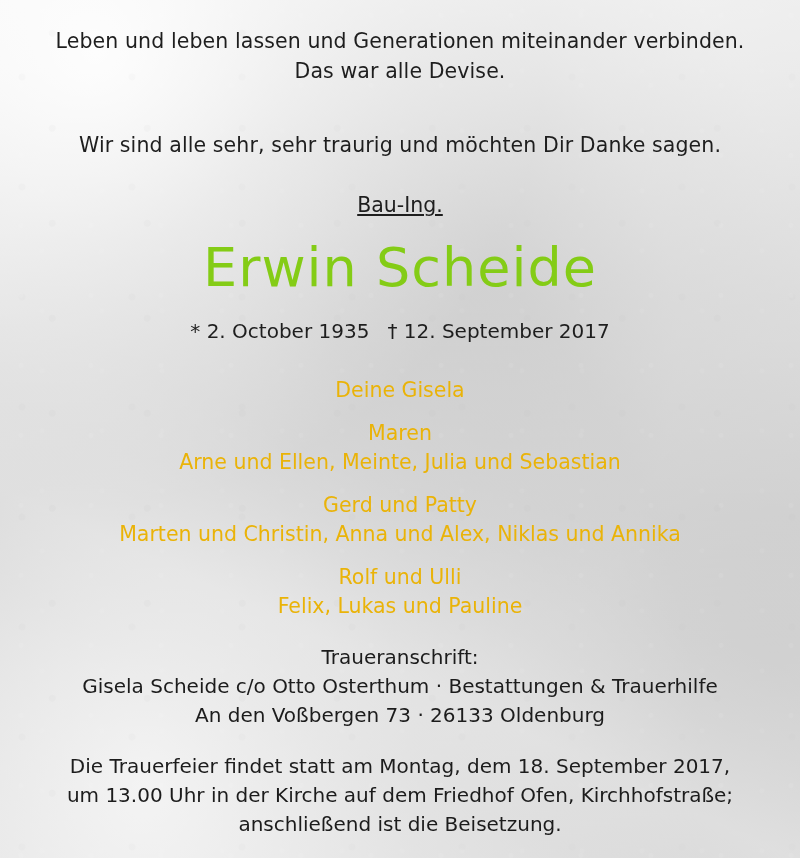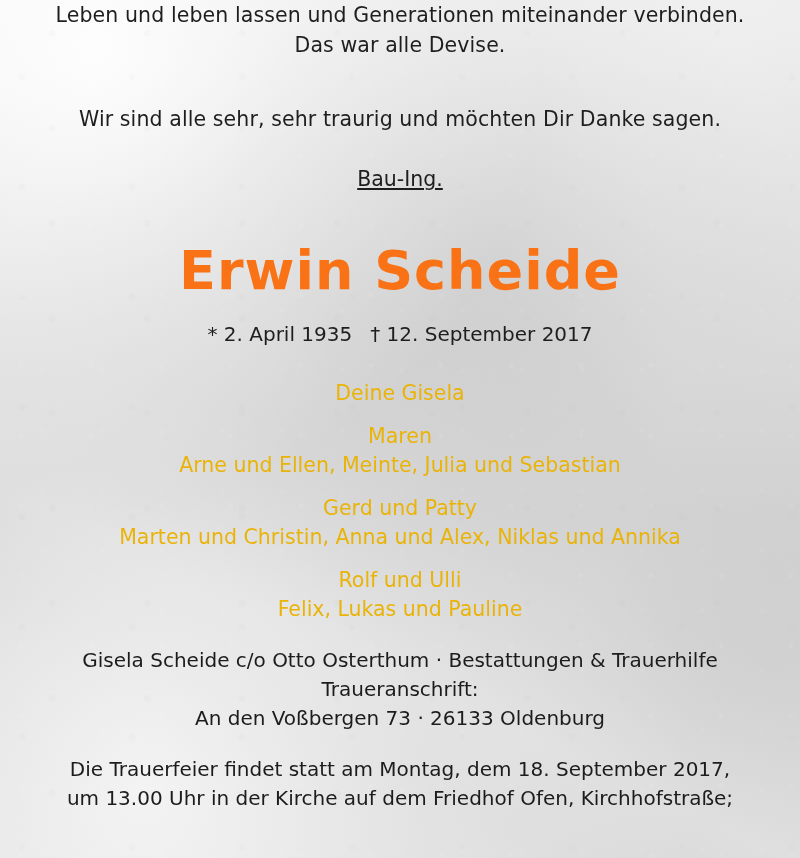--- a/index.html
+++ b/index.html
@@ -58,20 +58,21 @@
     background: linear-gradient(180deg, rgba(255,255,255,0.80) 0%, rgba(255,255,255,0.74) 35%, rgba(255,255,255,0.72) 60%, rgba(255,255,255,0.78) 100%);
   }
   .content {
     position: absolute;
     inset: 0;
     display: flex;
     flex-direction: column;
     align-items: center;
     color: #1b1b1b;
     text-align: center;
+    padding-top: 26px;
     box-sizing: border-box;
   }
   .block { width: 100%; }
   .line {
     font-family: "DejaVu Sans", sans-serif;
     font-size: 20.5px;
     line-height: 30px;
     letter-spacing: 0.1px;
     color: #1e1e1e;
     white-space: pre;
@@ -82,24 +83,23 @@
   .profession {
     font-size: 20.5px;
     line-height: 30px;
     color: #1e1e1e;
     text-decoration: underline;
   }
   .name {
     font-family: "DejaVu Sans", sans-serif;
     font-size: 54px;
     line-height: 68px;
-    font-weight: 700;
+    font-weight: 400;
     letter-spacing: 1px;
-    color: #f97316;
-    margin-top: 29px;
+    color: #84cc16;
   }
   .dates {
     font-size: 20px;
     line-height: 30px;
     color: #1e1e1e;
   }
   .dates .sep { display: inline-block; width: 18px; }
   .mourner {
     font-size: 20.5px;
     line-height: 29px;
@@ -139,47 +139,48 @@
 
     <div class="block profession">Bau-Ing.</div>
 
     <div class="gap-sm"></div>
 
     <div class="block name">Erwin Scheide</div>
 
     <div class="gap-sm"></div>
 
     <div class="block dates">
-      <span>* 2. April 1935</span><span class="sep"></span><span>† 12. September 2017</span>
+      <span>* 2. October 1935</span><span class="sep"></span><span>† 12. September 2017</span>
     </div>
 
     <div class="gap-lg"></div>
 
     <div class="block">
       <div class="mourner">Deine Gisela</div>
       <div class="gap-sm"></div>
       <div class="mourner">Maren</div>
       <div class="mourner">Arne und Ellen, Meinte, Julia und Sebastian</div>
       <div class="gap-sm"></div>
       <div class="mourner">Gerd und Patty</div>
       <div class="mourner">Marten und Christin, Anna und Alex, Niklas und Annika</div>
       <div class="gap-sm"></div>
       <div class="mourner">Rolf und Ulli</div>
       <div class="mourner">Felix, Lukas und Pauline</div>
     </div>
 
     <div class="gap-md"></div>
 
     <div class="block address">
+      <div>Traueranschrift:</div>
       <div>Gisela Scheide c/o Otto Osterthum · Bestattungen &amp; Trauerhilfe</div>
-      <div>Traueranschrift:</div>
       <div>An den Voßbergen 73 · 26133 Oldenburg</div>
     </div>
 
     <div class="gap-md"></div>
 
     <div class="block ceremony">
       <div>Die Trauerfeier findet statt am Montag, dem 18. September 2017,</div>
       <div>um 13.00 Uhr in der Kirche auf dem Friedhof Ofen, Kirchhofstraße;</div>
+      <div>anschließend ist die Beisetzung.</div>
     </div>
 
   </div>
 </div>
 
 </body></html>

